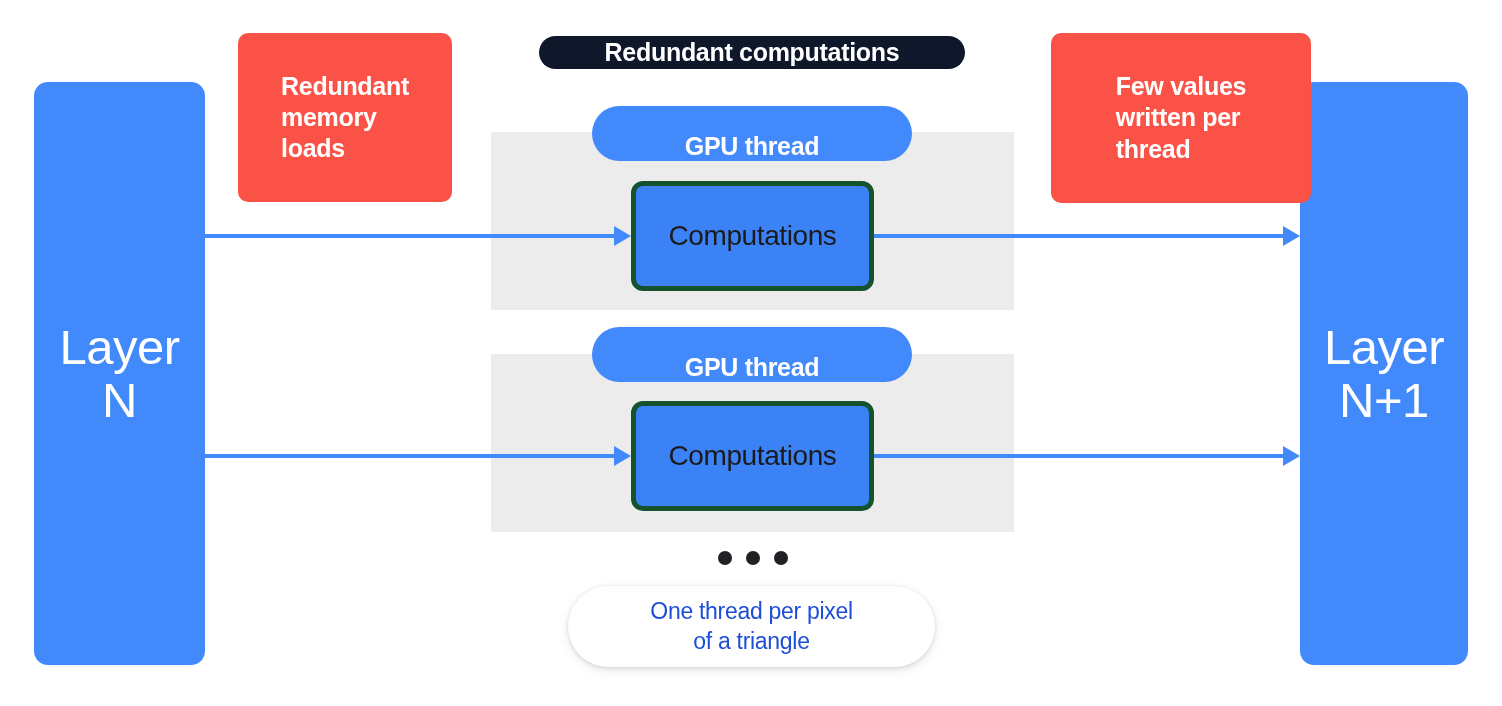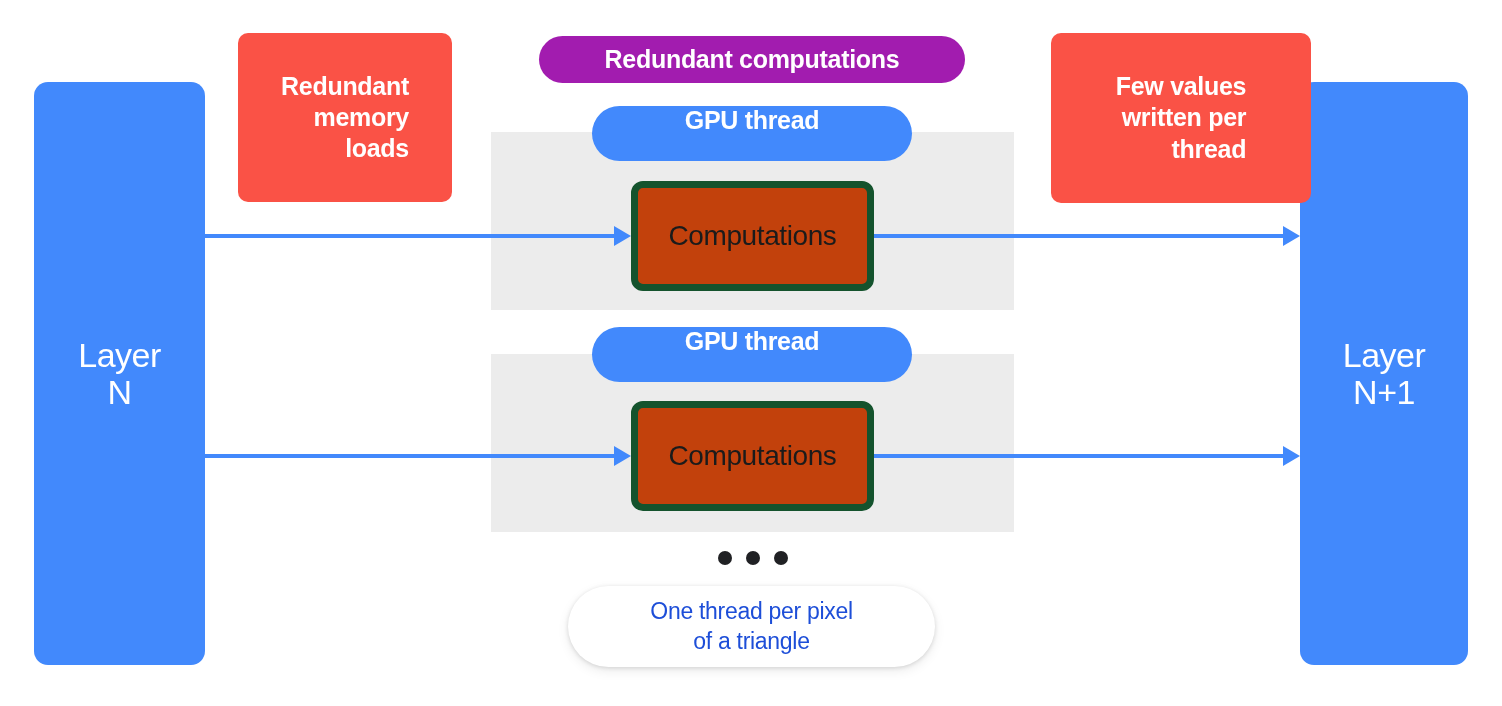--- a/index.html
+++ b/index.html
@@ -21,55 +21,55 @@
   
   .layer-block {
     position: absolute;
     background: #4289fc;
     border-radius: 14px;
     display: flex;
     align-items: center;
     justify-content: center;
     text-align: center;
     color: #ffffff;
-    font-size: 34px;
+    font-size: 49px;
     font-weight: 400;
     line-height: 1.08;
     letter-spacing: -0.5px;
   }
   #layer-n      { left: 34px;   top: 82px; width: 171px; height: 583px; }
   #layer-np1    { left: 1300px; top: 82px; width: 168px; height: 583px; }
   .layer-label { white-space: pre-line; }
 
   
   .red-box {
     position: absolute;
     background: #fa5246;
     border-radius: 10px;
     color: #ffffff;
     font-size: 25px;
     font-weight: bold;
     line-height: 1.25;
     display: flex;
     align-items: center;
     justify-content: center;
-    text-align: right;
+    text-align: left;
     letter-spacing: -0.3px;
     padding: 10px 8px;
     box-sizing: border-box;
   }
   #red-memory-loads { left: 238px;  top: 33px; width: 214px; height: 169px; }
   #red-few-values   { left: 1051px; top: 33px; width: 260px; height: 170px; }
   .red-box-text { white-space: pre-line; }
 
   
   #red-redundant-computations {
     position: absolute;
-    left: 539px; top: 36px; width: 426px; height: 47px;
-    background: #a21caf;
+    left: 539px; top: 36px; width: 426px; height: 33px;
+    background: #0f172a;
     border-radius: 25px;
     color: #ffffff;
     font-size: 25px;
     font-weight: bold;
     letter-spacing: -0.3px;
     display: flex;
     align-items: center;
     justify-content: center;
   }
 
@@ -90,34 +90,34 @@
     left: 592px;
     width: 320px;
     height: 55px;
     background: #4289fc;
     border-radius: 28px;
     color: #ffffff;
     font-size: 25px;
     font-weight: bold;
     letter-spacing: -0.3px;
     display: flex;
-    align-items: flex-start;
+    align-items: flex-end;
     justify-content: center;
   }
   #gpu-pill-1 { top: 106px; }
   #gpu-pill-2 { top: 327px; }
 
   
   .comp-box {
     position: absolute;
     left: 631px;
     width: 243px;
     height: 110px;
-    background: #c2410c;
-    border: 7px solid #14532d;
+    background: #3b82f6;
+    border: 5px solid #14532d;
     border-radius: 12px;
     box-sizing: border-box;
     display: flex;
     align-items: center;
     justify-content: center;
     color: #1b1b1b;
     font-size: 28px;
     letter-spacing: -0.4px;
   }
   #comp-box-1 { top: 181px; }

